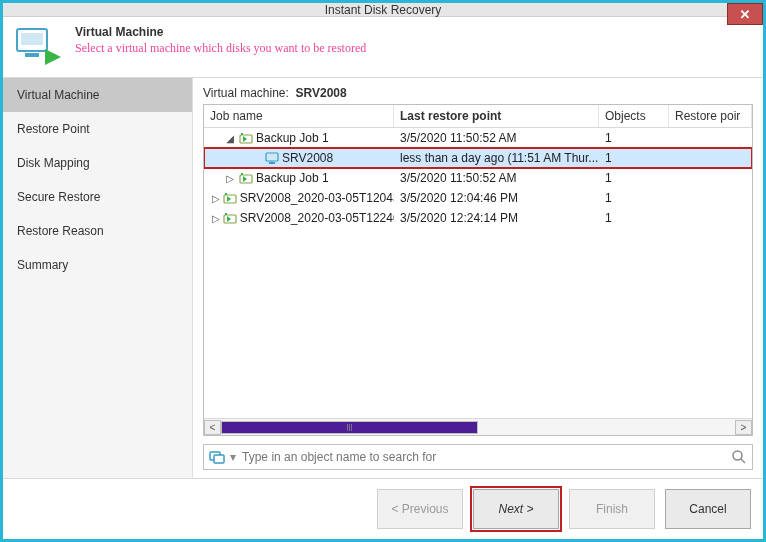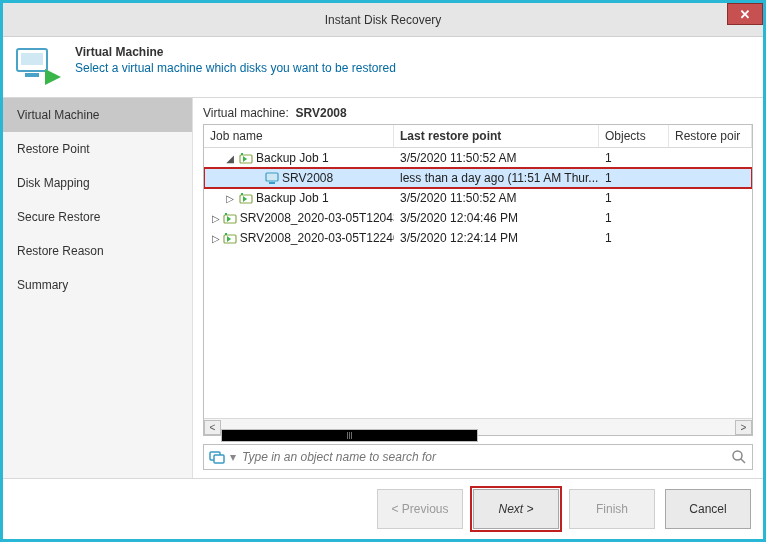--- a/index.html
+++ b/index.html
@@ -12,21 +12,21 @@
   }
   .window {
     width: 766px;
     height: 542px;
     border: 3px solid #2ab7d6;
     background: #fff;
     display: flex;
     flex-direction: column;
   }
   .titlebar {
-    height: 34px;
+    height: 14px;
     background: #e6e6e6;
     display: flex;
     align-items: center;
     justify-content: center;
     position: relative;
     border-bottom: 1px solid #d0d0d0;
   }
   .titlebar-title {
     font-size: 12px;
     color: #333;
@@ -55,21 +55,22 @@
   }
   .header-icon svg { display:block; }
   .header-text h1 {
     margin: 0 0 2px 0;
     font-size: 12px;
     font-weight: bold;
   }
   .header-text p {
     margin: 0;
     font-size: 12px;
-    color: #0369a1;
+    color: #ec4899;
+    font-family: Liberation Serif, serif;
   }
   .body {
     flex: 1;
     display: flex;
     border-top: 1px solid #d9d9d9;
     min-height: 0;
   }
   .sidebar {
     width: 190px;
     background: #f5f5f5;
@@ -148,35 +149,34 @@
     height: 17px;
     border-top: 1px solid #d9d9d9;
     display:flex;
     align-items:center;
     background:#f5f5f5;
   }
   .hscroll .arrow {
     width:17px; height:15px; border:1px solid #bfbfbf; background:#eee; display:flex;align-items:center;justify-content:center;font-size:10px;color:#555;
   }
   .hscroll .track { flex:1; height:15px; position:relative; }
-  .hscroll .thumb { position:absolute; left:0; top:8px; height:13px; width:50%; border:1px solid #bfbfbf; background:#000000; margin-top:1px;}
+  .hscroll .thumb { position:absolute; left:0; top:0; height:13px; width:50%; border:1px solid #bfbfbf; background:#4c1d95; margin-top:1px;}
   .search-row {
     margin-top: 8px;
     border: 1px solid #bfbfbf;
     height: 26px;
     display: flex;
     align-items: center;
     padding: 0 4px;
     gap: 4px;
   }
   .search-row input {
     flex: 1;
     border: none;
     outline: none;
-    font-style: italic;
     font-size: 12px;
     color: #a16207;
     background: transparent;
   }
   .search-row .sicon { width:18px; display:flex; align-items:center; justify-content:center; }
   .footer {
     border-top: 1px solid #d9d9d9;
     padding: 10px 12px;
     display: flex;
     justify-content: flex-end;

